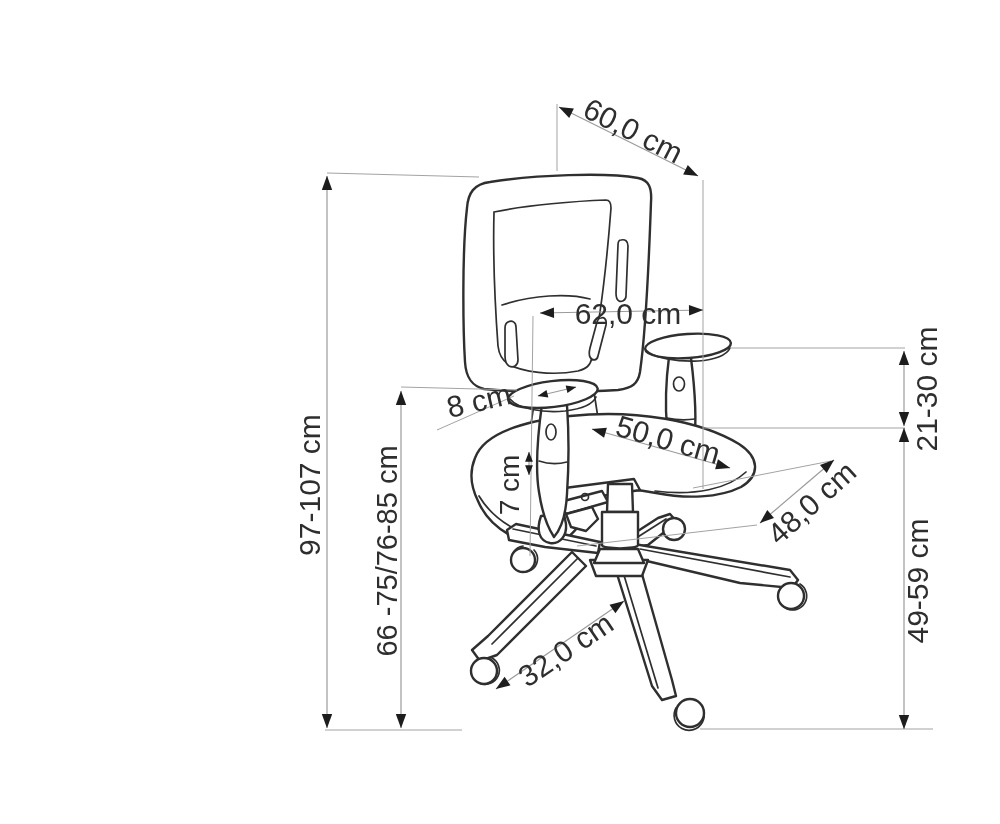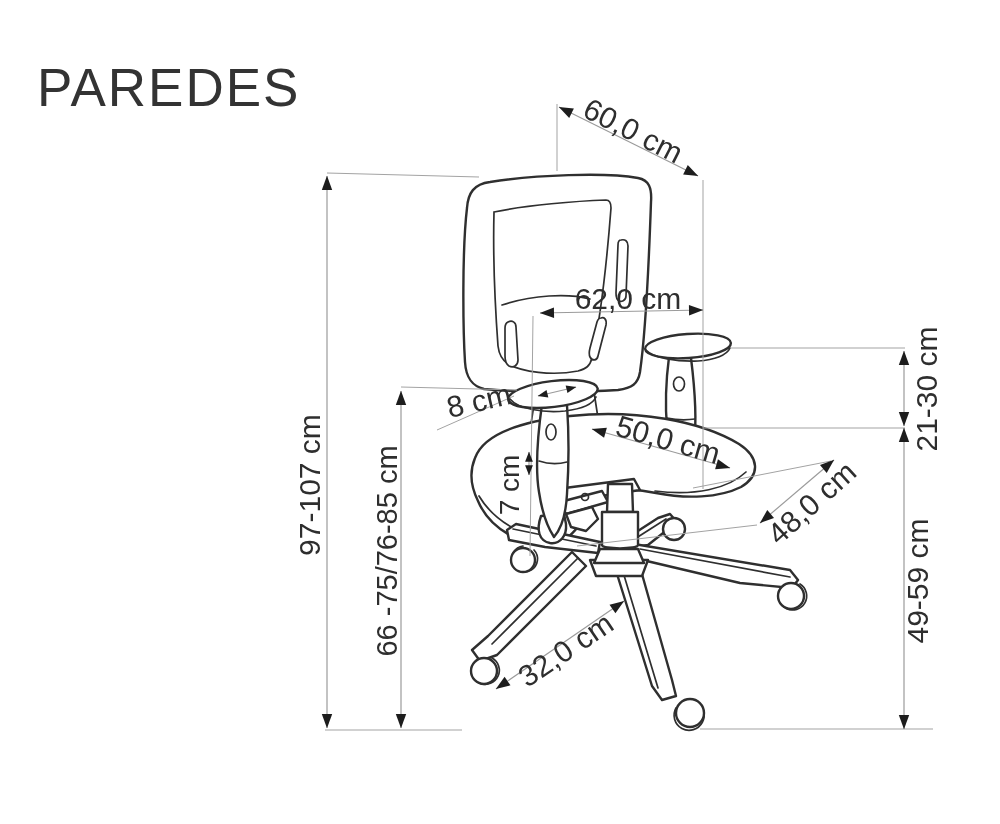--- a/index.html
+++ b/index.html
@@ -3,21 +3,21 @@
 <meta charset="utf-8">
 <style>
   html,body{margin:0;padding:0;background:#fff;}
   #canvas{position:relative;width:1000px;height:824px;background:#ffffff;overflow:hidden;
           font-family:"Liberation Sans", sans-serif;}
   #title{position:absolute;left:37px;top:57px;font-size:53px;letter-spacing:2px;
          color:#333;white-space:nowrap;}
   .lbl{position:absolute;font-size:30px;color:#2e2e2e;white-space:nowrap;
        transform-origin:center;line-height:1;}
   #lbl-60   {left:633px;top:131px;transform:translate(-50%,-50%) rotate(27deg);}
-  #lbl-62   {left:628px;top:299px;transform:translate(-50%,-50%);text-align:right;}
+  #lbl-62   {left:628px;top:314px;transform:translate(-50%,-50%);text-align:right;}
   #lbl-8    {left:479px;top:401px;transform:translate(-50%,-50%) rotate(-13deg);}
   #lbl-50   {left:668px;top:440px;transform:translate(-50%,-50%) rotate(16deg);}
   #lbl-48   {left:812px;top:503px;transform:translate(-50%,-50%) rotate(-42deg);}
   #lbl-2130 {left:927px;top:389px;transform:translate(-50%,-50%) rotate(-90deg);}
   #lbl-4959 {left:918px;top:581px;transform:translate(-50%,-50%) rotate(-90deg);}
   #lbl-97107{left:310px;top:485px;transform:translate(-50%,-50%) rotate(-90deg);}
   #lbl-6685 {left:387px;top:551px;font-size:29px;transform:translate(-50%,-50%) rotate(-90deg);}
   #lbl-32   {left:566px;top:650px;transform:translate(-50%,-50%) rotate(-34deg);}
   #lbl-7    {left:510px;top:485px;font-size:28px;transform:translate(-50%,-50%) rotate(-90deg);}
   svg{position:absolute;left:0;top:0;}
@@ -154,21 +154,20 @@
       <line class="dim" x1="904" y1="351" x2="904" y2="426" marker-start="url(#arr)" marker-end="url(#arr)"></line>
       <line class="dim" x1="904" y1="428" x2="904" y2="729" marker-start="url(#arr)" marker-end="url(#arr)"></line>
       <line class="dim" x1="592" y1="429" x2="730" y2="468" marker-start="url(#arr)" marker-end="url(#arr)"></line>
       <line class="dim" x1="760" y1="523" x2="834" y2="460" marker-start="url(#arr)" marker-end="url(#arr)"></line>
       <line class="dim" x1="496" y1="689" x2="624" y2="601" marker-start="url(#arr)" marker-end="url(#arr)"></line>
       <line class="dim" x1="538" y1="396" x2="576" y2="387" marker-start="url(#arrS)" marker-end="url(#arrS)"></line>
       <line class="dim" x1="529" y1="452" x2="529" y2="475" marker-start="url(#arrS)" marker-end="url(#arrS)"></line>
     </g>
   </svg>
 
-  <div id="title">PAREDES</div>
 
   <div class="lbl" id="lbl-60">60,0 cm</div>
   <div class="lbl" id="lbl-62">62,0 cm</div>
   <div class="lbl" id="lbl-8">8 cm</div>
   <div class="lbl" id="lbl-50">50,0 cm</div>
   <div class="lbl" id="lbl-48">48,0 cm</div>
   <div class="lbl" id="lbl-2130">21-30 cm</div>
   <div class="lbl" id="lbl-4959">49-59 cm</div>
   <div class="lbl" id="lbl-97107">97-107 cm</div>
   <div class="lbl" id="lbl-6685">66 -75/76-85 cm</div>

